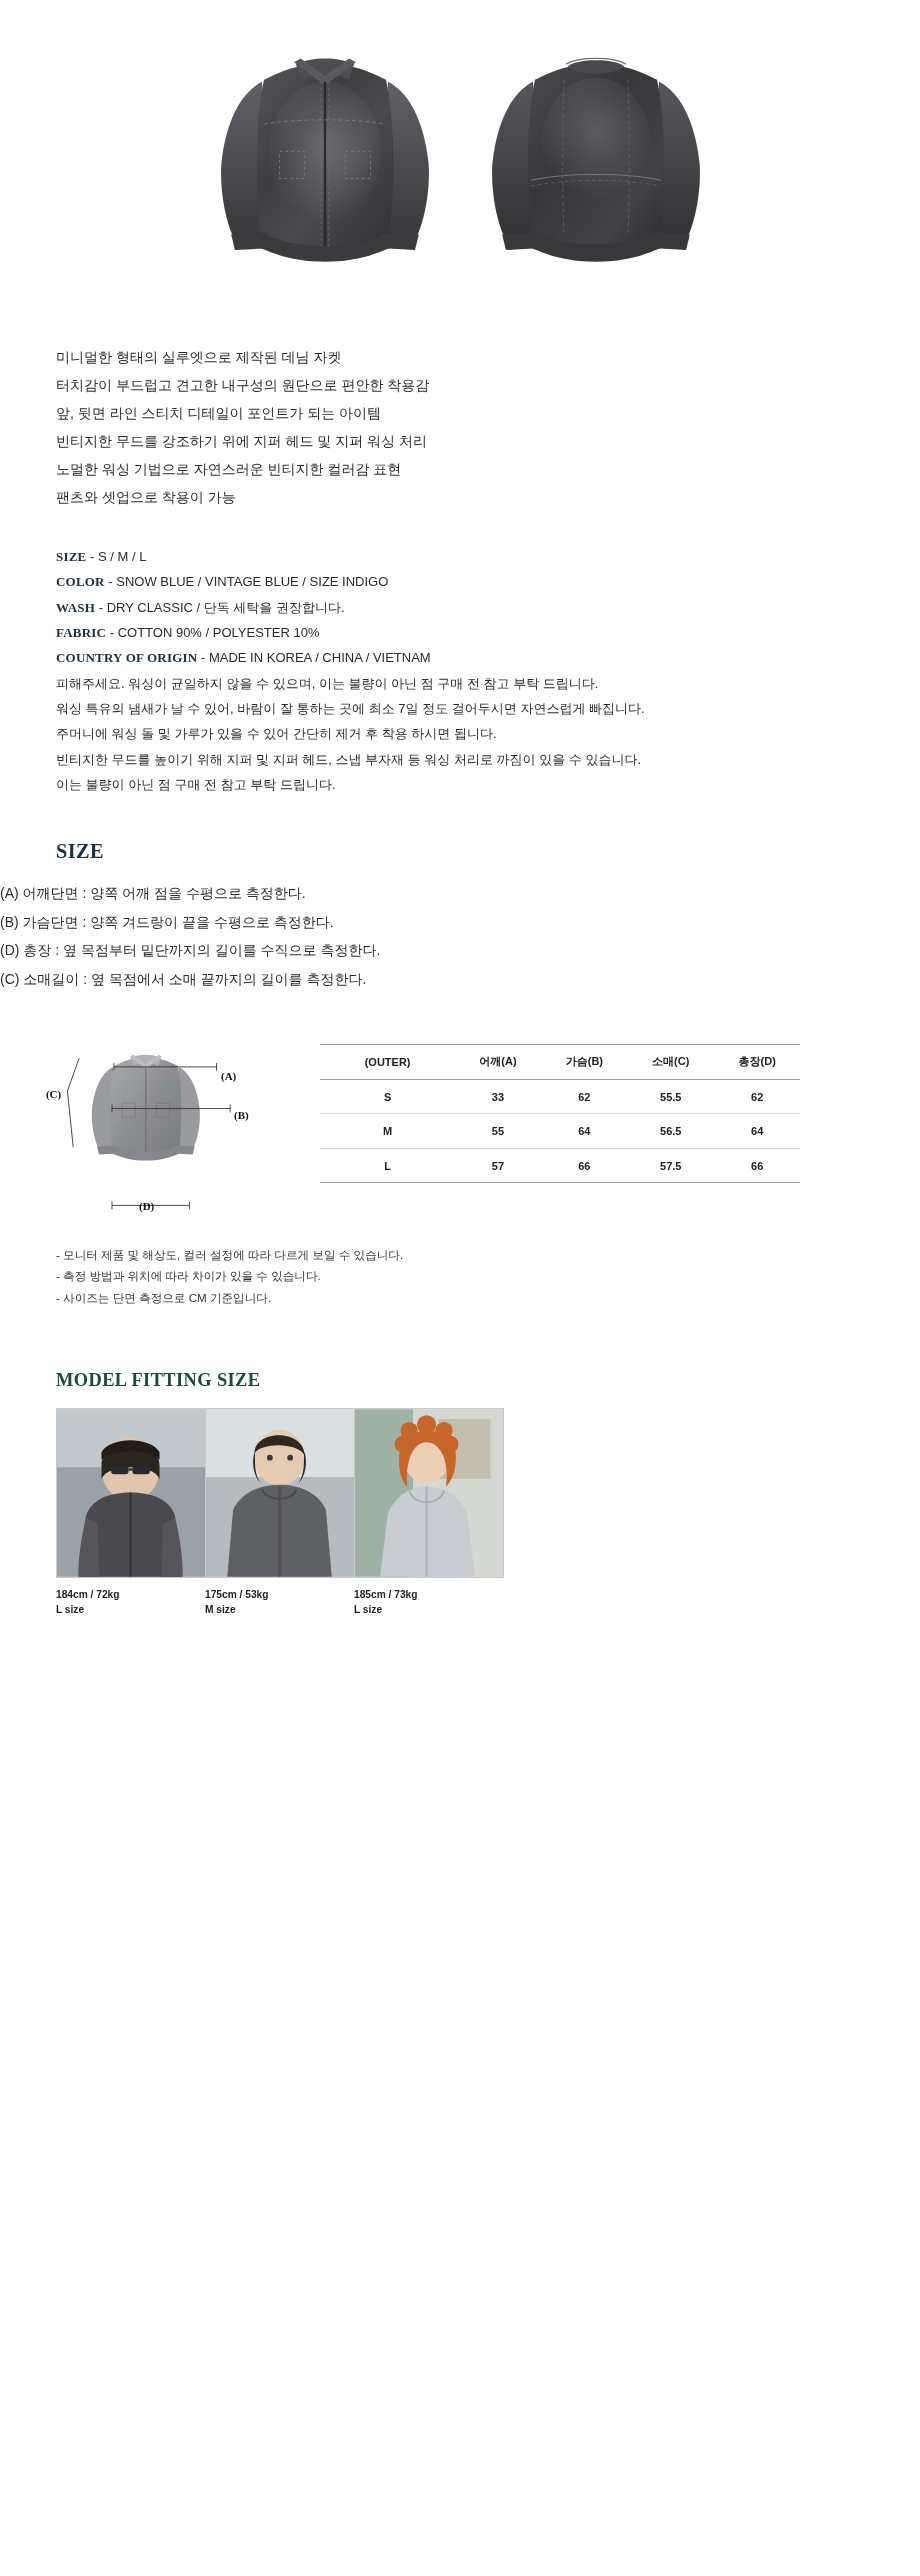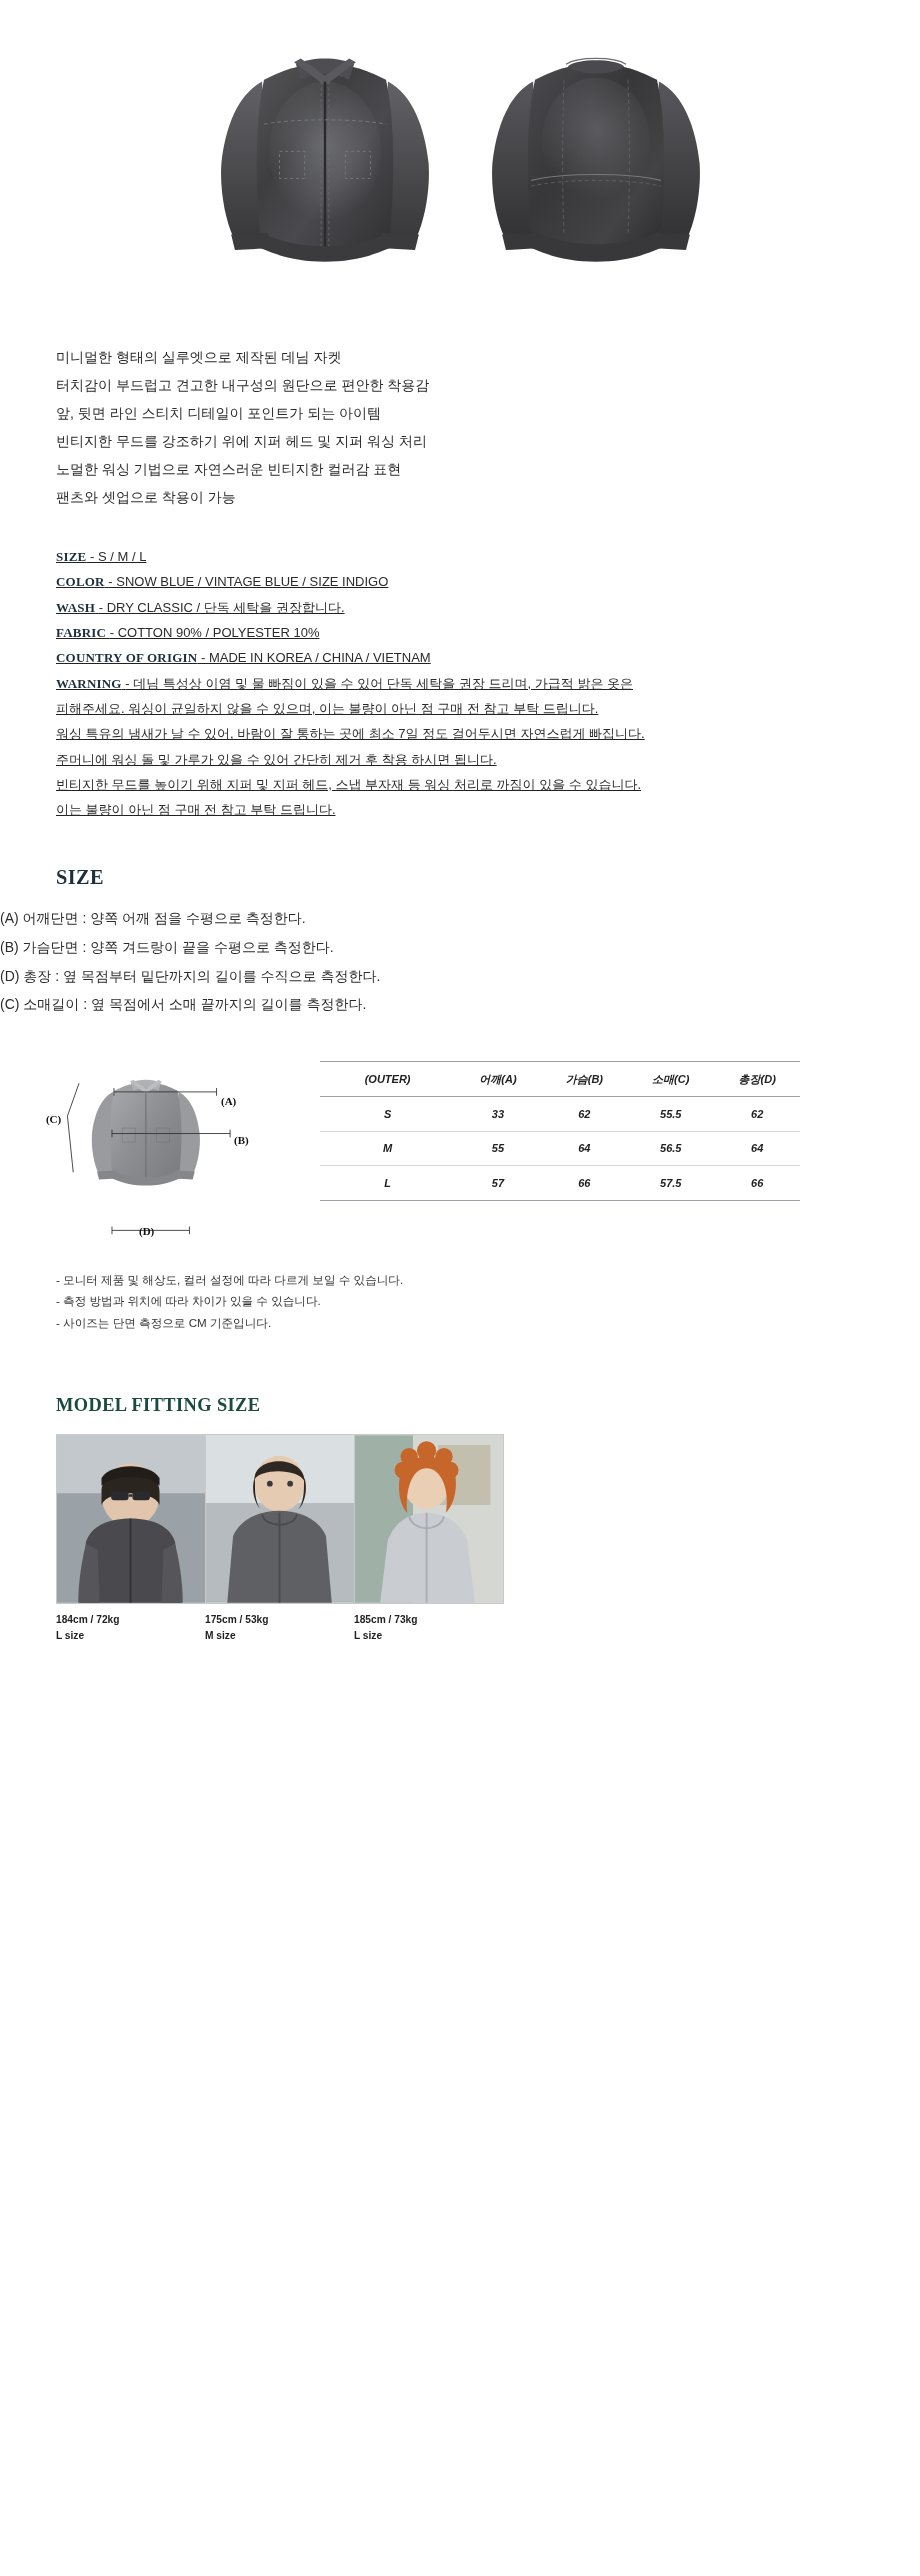--- a/index.html
+++ b/index.html
@@ -59,21 +59,20 @@
   .desc-list div {
     font-size: 14px;
     line-height: 2.0;
     color: #2b2b2b;
   }
 
   
   .spec-block {
     margin: 33px 0 0 56px;
     width: 814px;
-    text-decoration: underline;
   }
   .spec-row {
     font-size: 13px;
     line-height: 1.95;
     color: #2b2b2b;
   }
   .spec-row b {
     font-family: "Liberation Serif", serif;
     font-weight: bold;
     font-size: 13px;
@@ -128,22 +127,21 @@
   }
   .lab-a { left: 177px; top: 37px; }
   .lab-b { left: 190px; top: 76px; }
   .lab-c { left: 1.9px; top: 55px; }
   .lab-d { left: 95px; top: 167px; }
 
   table.size-table {
     border-collapse: collapse;
     margin-left: 19.4px;
     width: 480px;
-    margin-top: 3px;
-    font-style: italic;
+    margin-top: 11px;
   }
   table.size-table th, table.size-table td {
     font-size: 11px;
     text-align: center;
     padding: 10.7px 0;
     border-bottom: 1px solid #d8d8d8;
     font-weight: bold;
     color: #222;
   }
   table.size-table thead th {
@@ -308,24 +306,20 @@
       <b>WASH</b>
       <span>- DRY CLASSIC / 단독 세탁을 권장합니다.</span>
     </div>
     <div class="spec-row">
       <b>FABRIC</b>
       <span>- COTTON 90% / POLYESTER 10%</span>
     </div>
     <div class="spec-row">
       <b>COUNTRY OF ORIGIN</b>
       <span>- MADE IN KOREA / CHINA / VIETNAM</span>
-    </div>
-    <div class="spec-row warn">
-      <b>WARNING</b>
-      <span>- 데님 특성상 이염 및 물 빠짐이 있을 수 있어 단독 세탁을 권장 드리며, 가급적 밝은 옷은</span>
     </div>
     <div class="spec-note">피해주세요. 워싱이 균일하지 않을 수 있으며, 이는 불량이 아닌 점 구매 전 참고 부탁 드립니다.</div>
     <div class="spec-note">워싱 특유의 냄새가 날 수 있어, 바람이 잘 통하는 곳에 최소 7일 정도 걸어두시면 자연스럽게 빠집니다.</div>
     <div class="spec-note">주머니에 워싱 돌 및 가루가 있을 수 있어 간단히 제거 후 착용 하시면 됩니다.</div>
     <div class="spec-note">빈티지한 무드를 높이기 위해 지퍼 및 지퍼 헤드, 스냅 부자재 등 워싱 처리로 까짐이 있을 수 있습니다.</div>
     <div class="spec-note">이는 불량이 아닌 점 구매 전 참고 부탁 드립니다.</div>
 
   </div>
 
   <div class="section-heading">SIZE</div>

